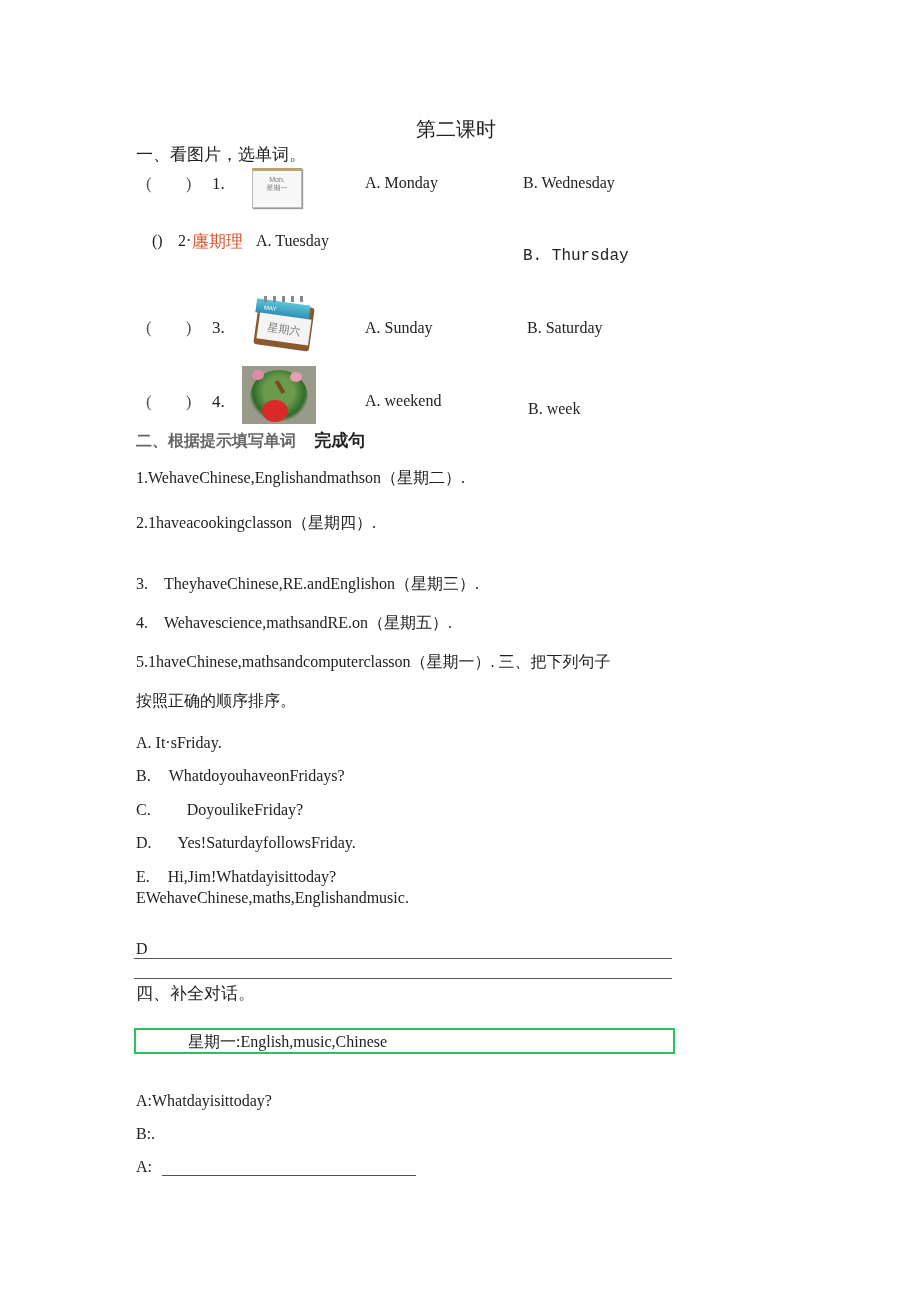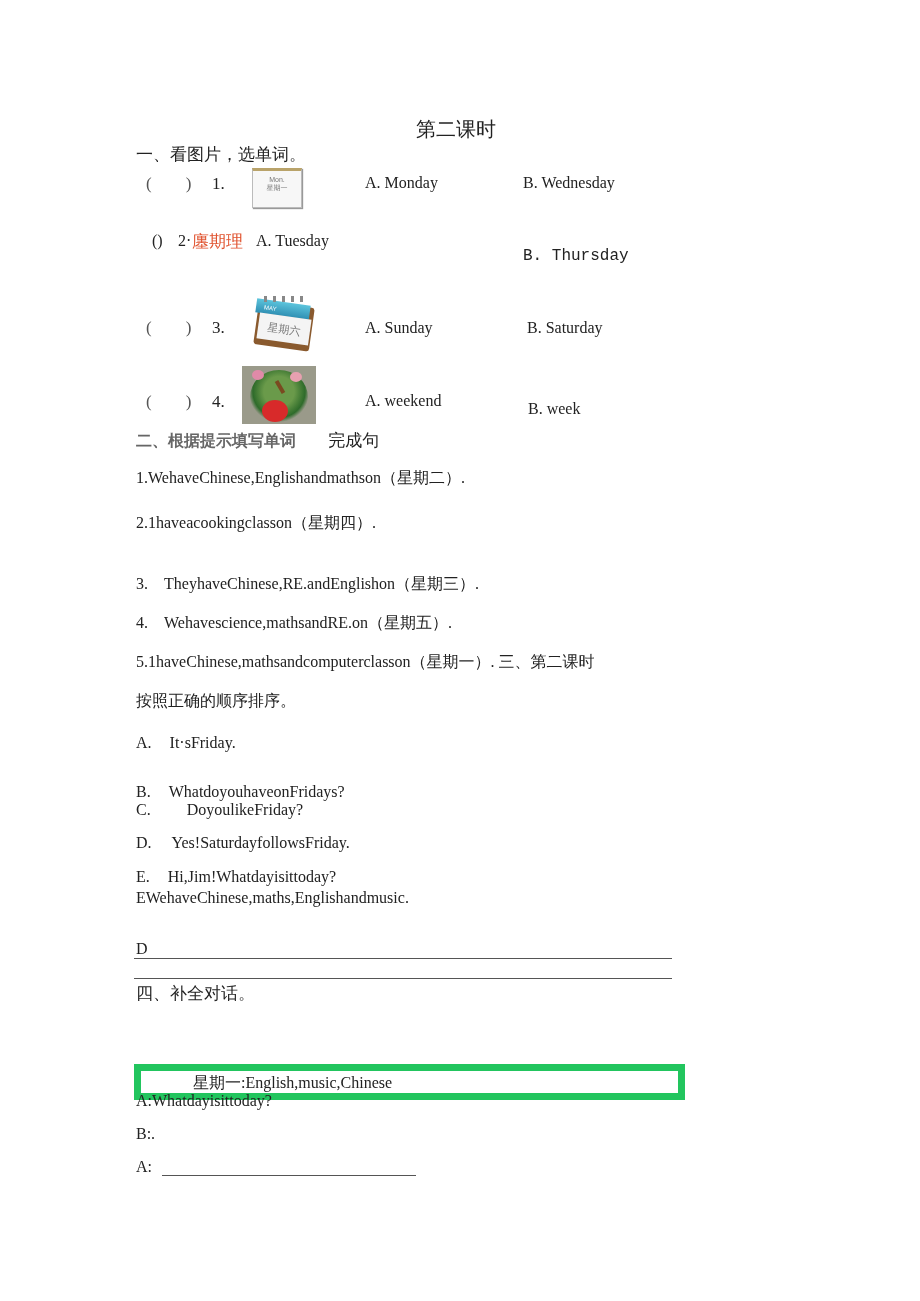--- a/index.html
+++ b/index.html
@@ -10,21 +10,21 @@
     }
     .abs { position: absolute; white-space: nowrap; }
     .title { font-size: 20px; left: 416px; top: 116px; }
     .sec { font-size: 17px; }
     .line { font-size: 16px; }
     .paren { color: #555; font-size: 17px; }
     .grey { color: #666; }
     .red { color: #e0522e; font-size: 17px; }
     .img-box { position: absolute; overflow: hidden; }
     .rule { position: absolute; left: 134px; width: 538px; height: 0; border-top: 1px solid #555; }
-    .boxed { position: absolute; left: 134px; top: 1028px; width: 537px; height: 22px; border: 7px solid #22c55e; margin-top: 36px; }
+    .boxed { position: absolute; left: 134px; top: 1028px; width: 537px; height: 22px; border: 2px solid #22c55e; }
     .blank { display: inline-block; width: 254px; border-bottom: 1px solid #555; height: 14px; vertical-align: bottom; }
   </style>
 </head>
 <body>
 
 <div class="abs title">第二课时</div>
 
 <div class="abs sec" style="left:136px; top:143px;">一、看图片，选单词。</div>
 
 <div class="abs paren" style="left:146px; top:172px;">(　　)</div>
@@ -64,45 +64,45 @@
   <div style="position:absolute; left:10px; top:4px; width:12px; height:10px; border-radius:50%; background:#e08aa8;"></div>
   <div style="position:absolute; left:48px; top:6px; width:12px; height:10px; border-radius:50%; background:#e8a0b0;"></div>
   <div style="position:absolute; left:20px; top:34px; width:26px; height:22px; border-radius:50%; background:#d82a2a;"></div>
   <div style="position:absolute; left:36px; top:14px; width:4px; height:14px; background:#7a4a20; transform:rotate(-30deg);"></div>
 </div>
 <div class="abs line" style="left:365px; top:392px;">A. weekend</div>
 <div class="abs line" style="left:528px; top:400px;">B. week</div>
 
 <div class="abs sec" style="left:136px; top:429px;">
   <span class="grey" style="font-weight:bold; font-family:'DejaVu Sans',sans-serif; font-size:16px;">二、根据提示填写单词</span>
-  <span style="margin-left:28px;">完成句</span>
+  <span style="margin-left:14px;font-weight:bold;">完成句</span>
 </div>
 <div class="abs line" style="left:136px; top:468px;">1.WehaveChinese,Englishandmathson（星期二）.</div>
 <div class="abs line" style="left:136px; top:513px;">2.1haveacookingclasson（星期四）.</div>
 <div class="abs line" style="left:136px; top:574px;">3.　TheyhaveChinese,RE.andEnglishon（星期三）.</div>
 <div class="abs line" style="left:136px; top:613px;">4.　Wehavescience,mathsandRE.on（星期五）.</div>
-<div class="abs line" style="left:136px; top:652px;">5.1haveChinese,mathsandcomputerclasson（星期一）. 三、第二课时</div>
+<div class="abs line" style="left:136px; top:652px;">5.1haveChinese,mathsandcomputerclasson（星期一）. 三、把下列句子</div>
 
 <div class="abs line" style="left:136px; top:691px;">按照正确的顺序排序。</div>
 
 <div class="abs line" style="left:136px; top:734px;">
   <span>A.</span>
-  <span style="margin-left:14px;">It·sFriday.</span>
+  <span style="">It·sFriday.</span>
 </div>
-<div class="abs line" style="left:136px; top:767px;margin-top:16px;">
+<div class="abs line" style="left:136px; top:767px;">
   <span>B.</span>
   <span style="margin-left:14px;">WhatdoyouhaveonFridays?</span>
 </div>
 <div class="abs line" style="left:136px; top:801px;">
   <span>C.</span>
   <span style="margin-left:32px;">DoyoulikeFriday?</span>
 </div>
 <div class="abs line" style="left:136px; top:834px;">
   <span>D.</span>
-  <span style="margin-left:16px;">Yes!SaturdayfollowsFriday.</span>
+  <span style="margin-left:22px;">Yes!SaturdayfollowsFriday.</span>
 </div>
 <div class="abs line" style="left:136px; top:868px;">
   <span>E.</span>
   <span style="margin-left:14px;">Hi,Jim!Whatdayisittoday?</span>
 </div>
 <div class="abs line" style="left:136px; top:889px;font-family:Liberation Serif, serif;">EWehaveChinese,maths,Englishandmusic.</div>
 
 <div class="abs line" style="left:136px; top:940px;">D</div>
 <div class="rule" style="top:958px;"></div>
 <div class="rule" style="top:978px;"></div>

